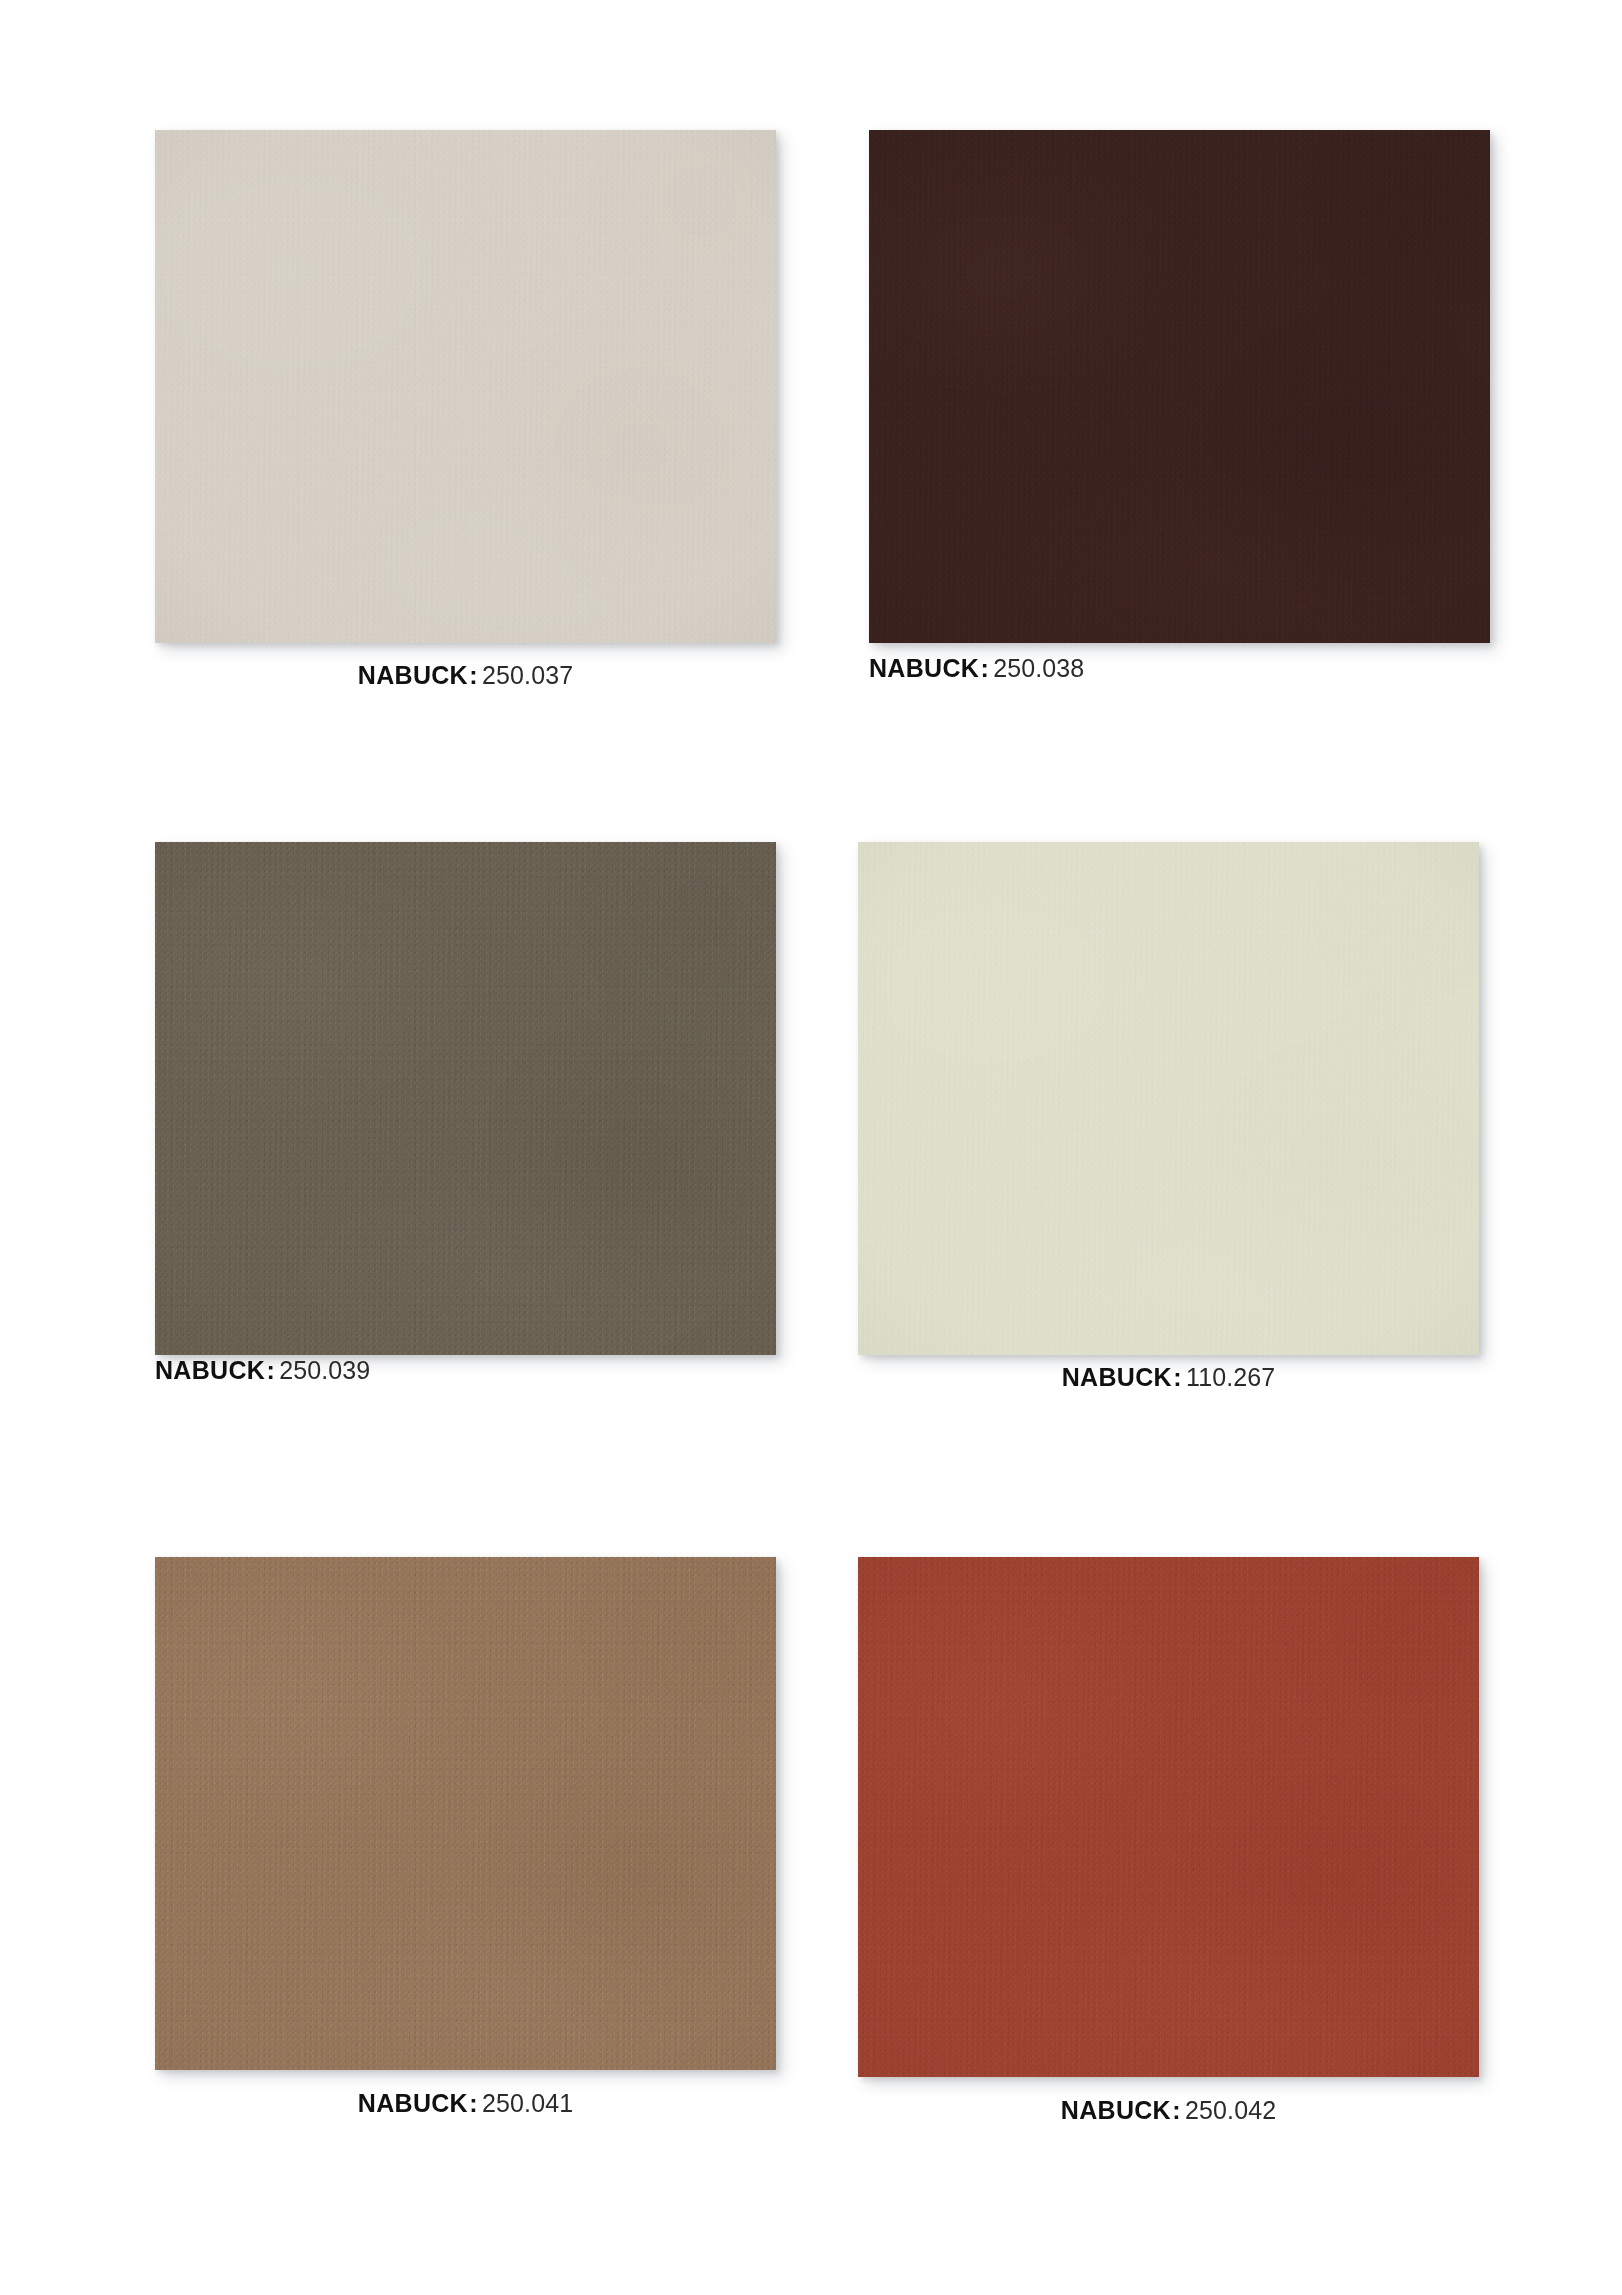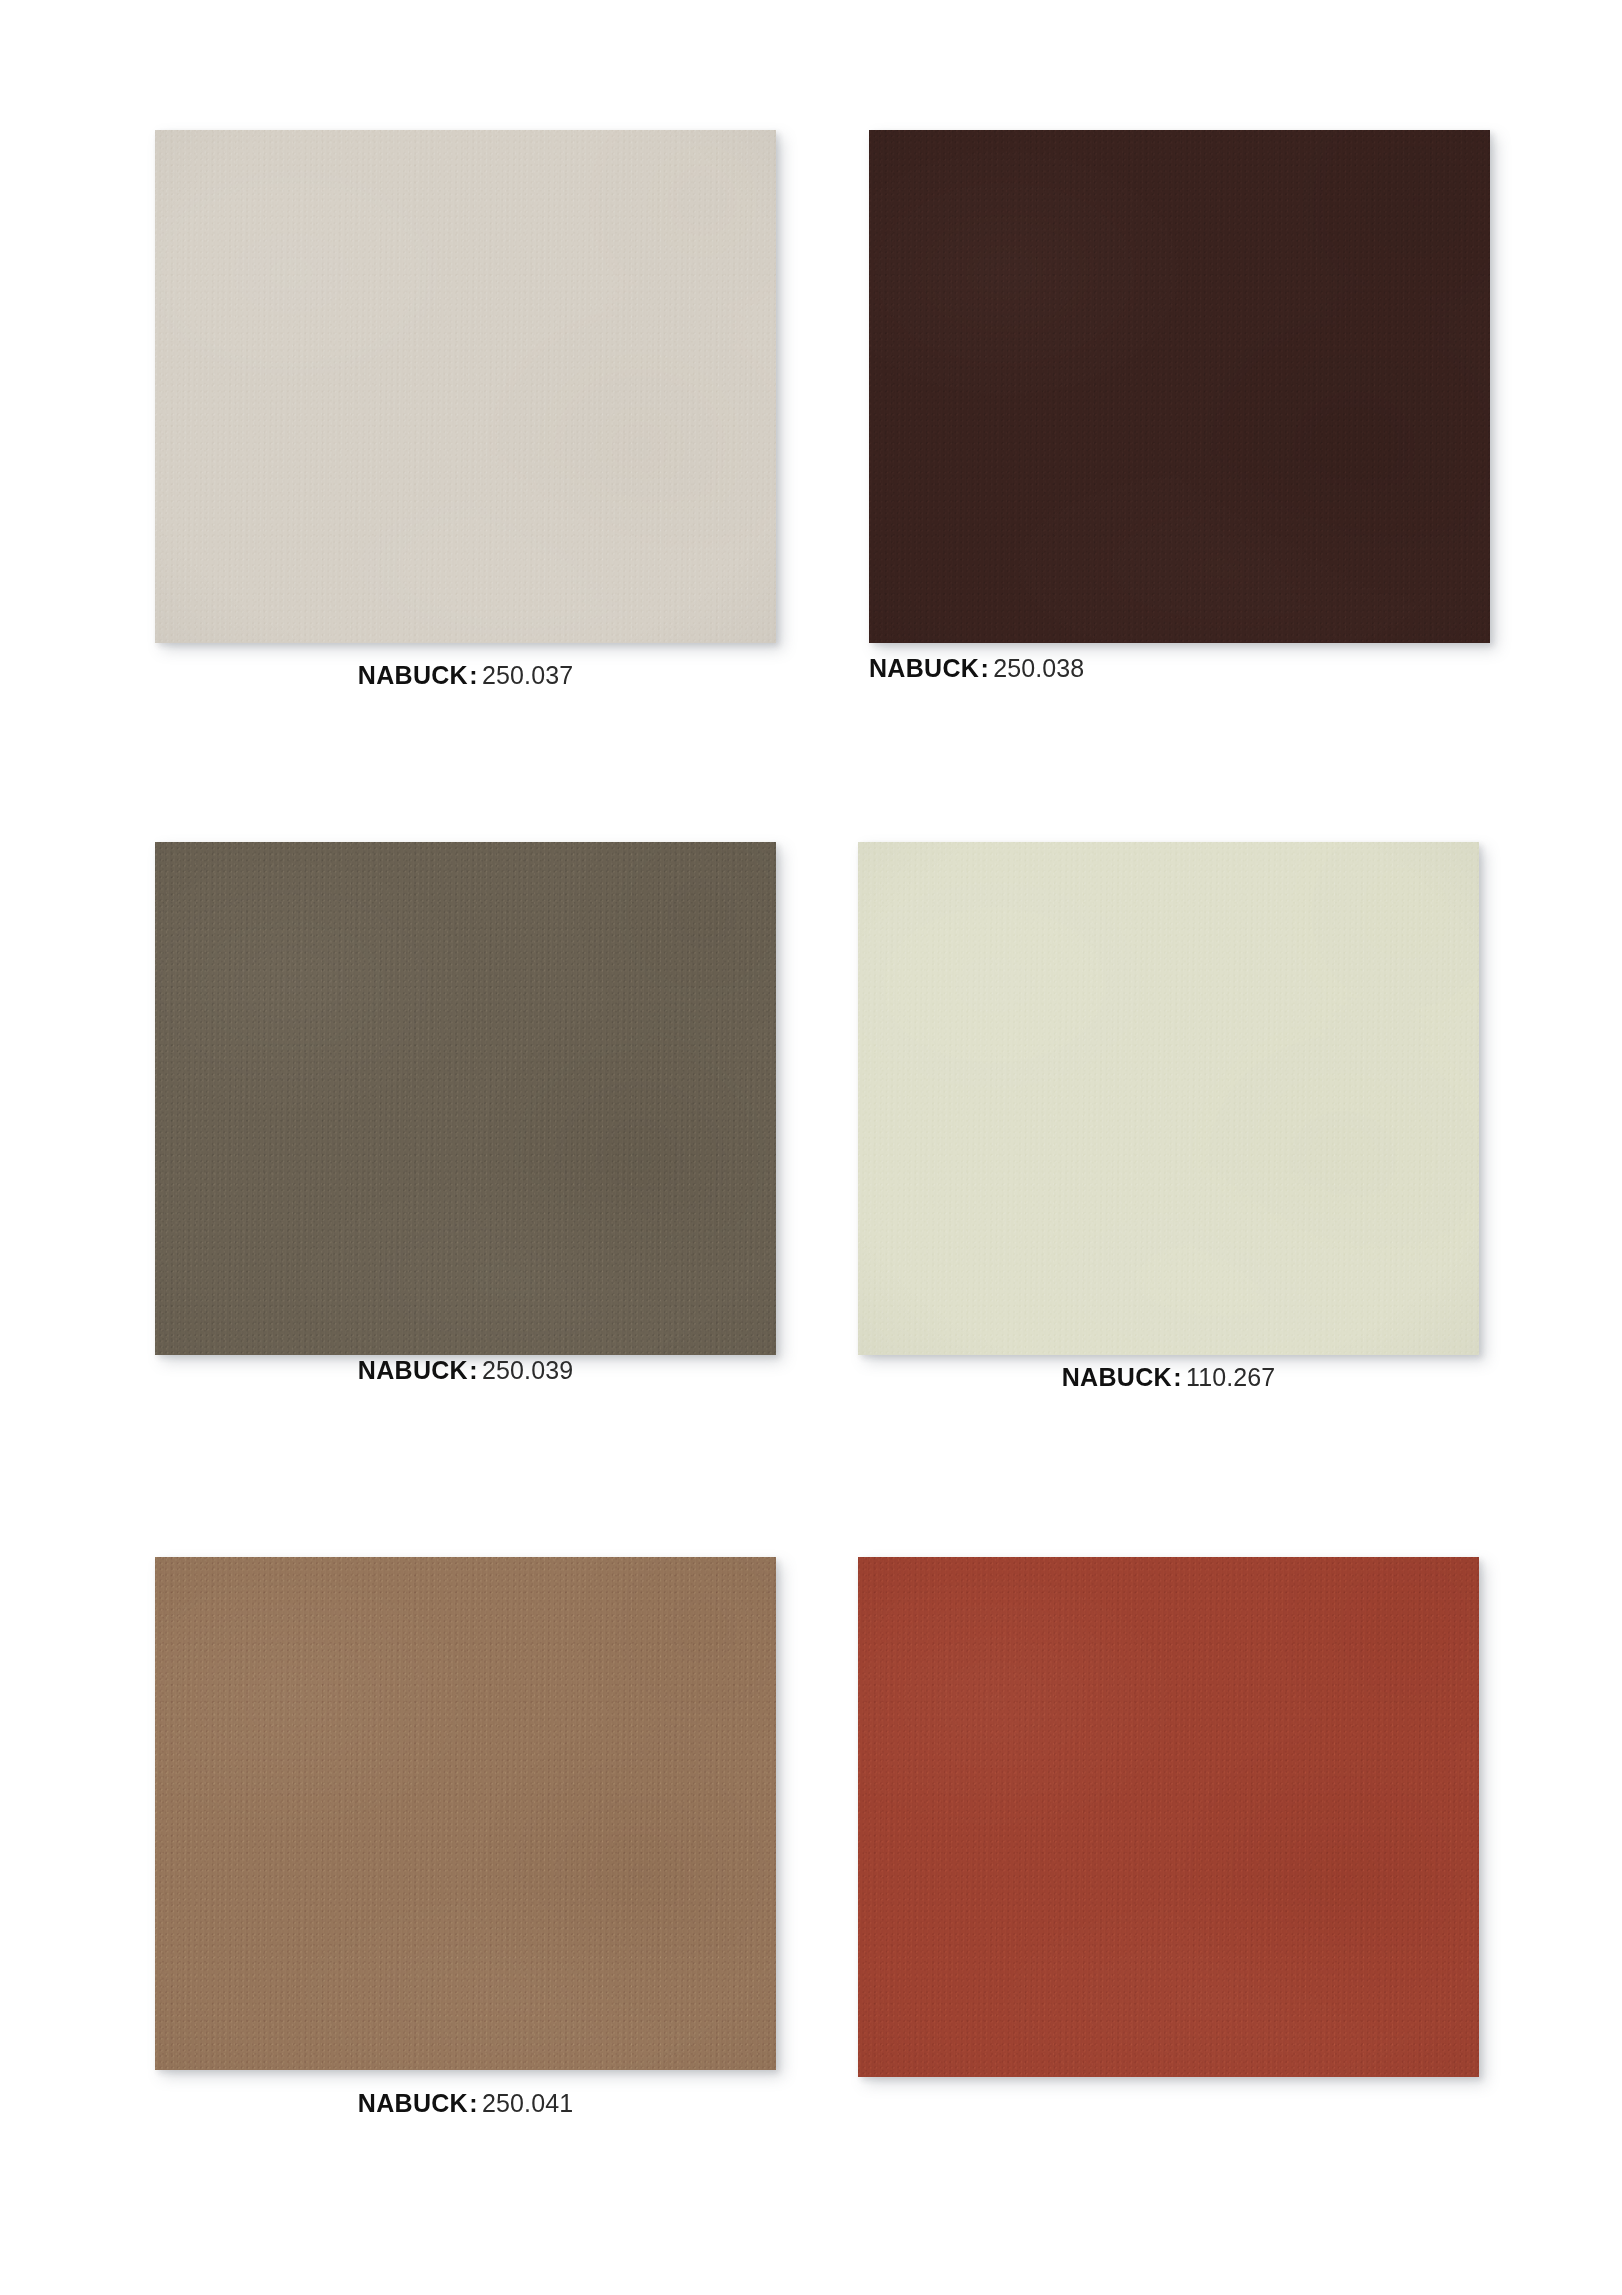--- a/index.html
+++ b/index.html
@@ -166,21 +166,21 @@
     </div>
 
     <div class="swatch-cell" style="left:155px; top:842px; width:621px; height:513px;">
       <div class="swatch-tile" style="background-color:#6a6152;">
         <div class="grain-mottle"></div>
         <div class="grain-pebble"></div>
         <div class="grain-fibre"></div>
         <div class="grain-vignette"></div>
       </div>
     </div>
-    <div class="swatch-caption" style="left:155px; top:1358px; width:621px; text-align:center;">
+    <div class="swatch-caption" style="left:155px; top:1358px; width:621px; ">
       <span class="caption-name">NABUCK</span><span class="caption-sep">:</span><span class="caption-code">250.039</span>
     </div>
 
     <div class="swatch-cell" style="left:858px; top:842px; width:621px; height:513px;">
       <div class="swatch-tile" style="background-color:#dfe0cb;">
         <div class="grain-mottle"></div>
         <div class="grain-pebble"></div>
         <div class="grain-fibre"></div>
         <div class="grain-vignette"></div>
       </div>
@@ -202,16 +202,19 @@
     </div>
 
     <div class="swatch-cell" style="left:858px; top:1557px; width:621px; height:520px;">
       <div class="swatch-tile" style="background-color:#9e4231;">
         <div class="grain-mottle"></div>
         <div class="grain-pebble"></div>
         <div class="grain-fibre"></div>
         <div class="grain-vignette"></div>
       </div>
     </div>
+    <div class="swatch-caption" style="left:858px; top:2098px; width:621px; text-align:center;">
+      <span class="caption-name">NABUCK</span><span class="caption-sep">:</span><span class="caption-code">250.042</span>
+    </div>
 
   </div>
 </div>
 
 
 </body></html>

